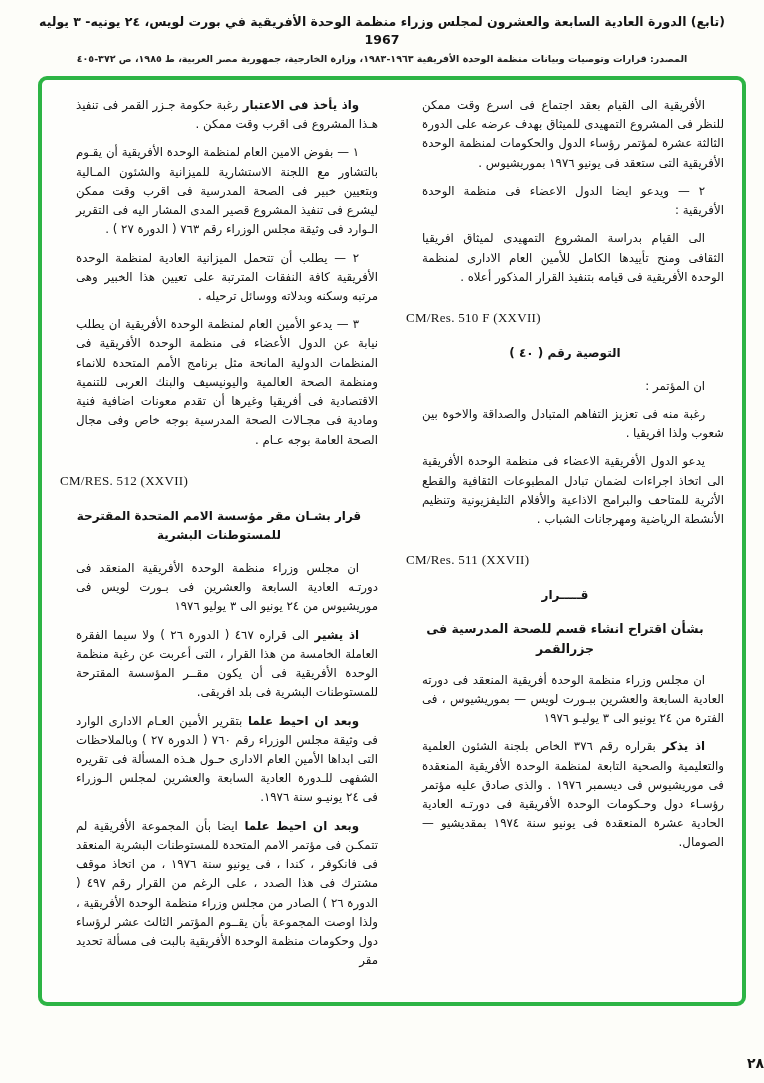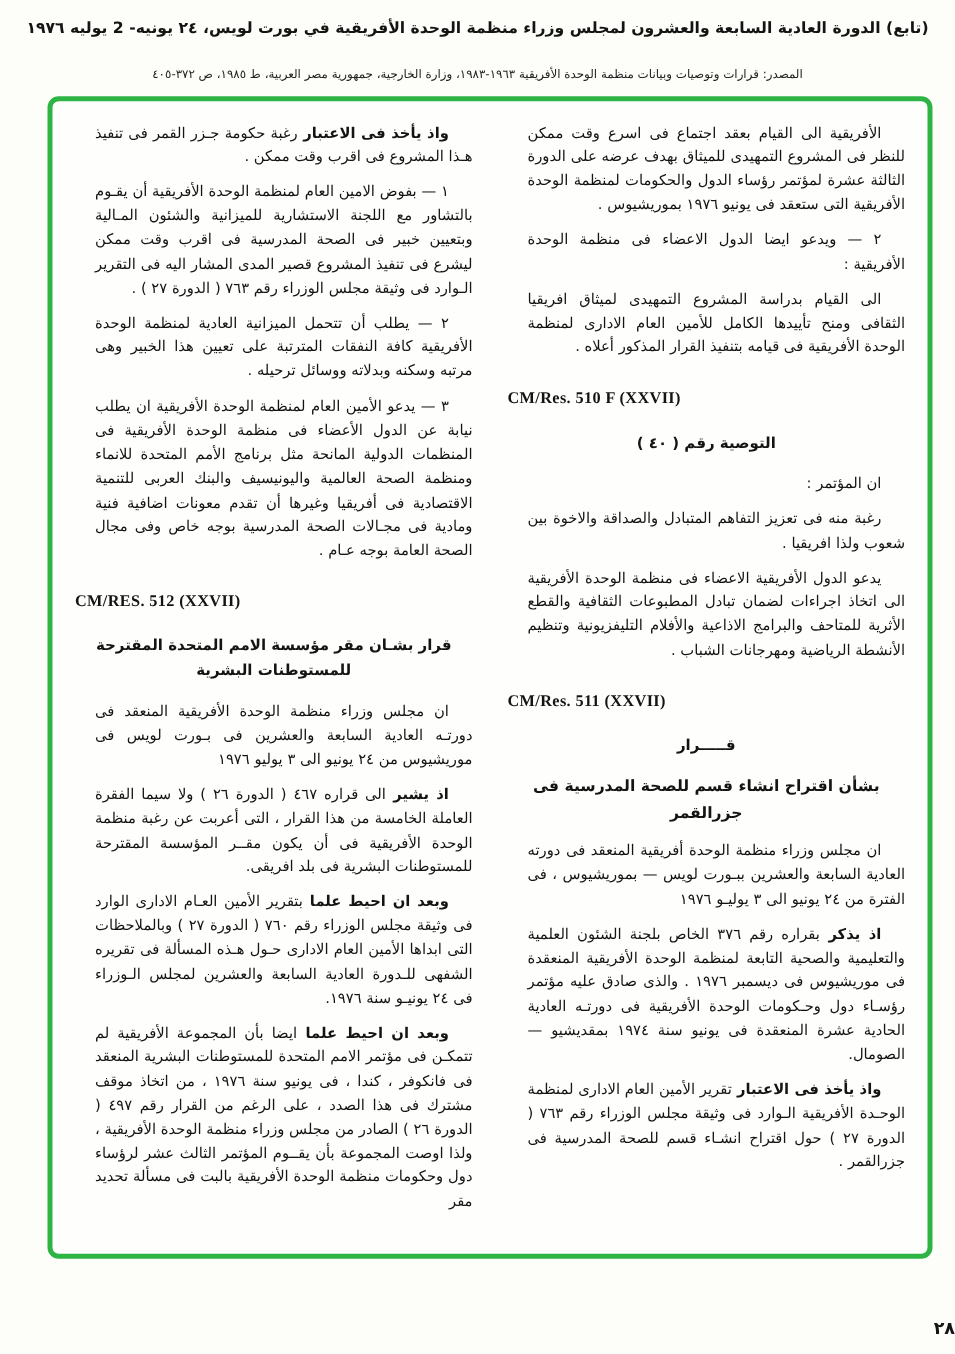--- a/index.html
+++ b/index.html
@@ -18,22 +18,22 @@
     text-align: center;
     padding: 13px 20px 0 20px;
   }
   .doc-title {
     font-size: 12.5px;
     font-weight: bold;
     line-height: 1.4;
   }
   .doc-source {
     font-size: 9.5px;
-    font-weight: normal;
-    margin-top: 23px;
+    font-weight: bold;
+    margin-top: 5px;
     color: #222;
   }
   .green-frame {
     margin: 12px 18px 0 38px;
     border: 4px solid var(--frame, #2db445);
     border-radius: 9px;
     min-height: 930px;
     padding: 16px 18px 20px 18px;
     background: #fefefc;
   }
@@ -52,21 +52,21 @@
   .blk { margin-bottom: 9px; }
   .blk.p {
     text-align: justify;
     text-indent: 1.6em;
     margin-left: 16px;
   }
   .blk.ref {
     direction: ltr;
     text-align: left;
     font-family: "Liberation Serif", serif;
-    font-weight: bold;
+    font-weight: normal;
     font-size: 13px;
     margin: 20px 0 16px 0;
     letter-spacing: 0.3px;
   }
   .blk.heading {
     text-align: center;
     font-weight: bold;
     font-size: 12px;
     margin: 8px 0 13px 0;
   }
@@ -85,41 +85,40 @@
     font-weight: bold;
     font-size: 14px;
   }
 </style>
 </head>
 <body style="background: rgb(253, 253, 249);">
 
 <div class="page">
 
   <header class="doc-header">
-    <div class="doc-title">(تابع) الدورة العادية السابعة والعشرون لمجلس وزراء منظمة الوحدة الأفريقية في بورت لويس، ٢٤ يونيه- 2 يوليه ١٩٧٦</div>
+    <div class="doc-title">(تابع) الدورة العادية السابعة والعشرون لمجلس وزراء منظمة الوحدة الأفريقية في بورت لويس، ٢٤ يونيه- ٣ يوليه 1967</div>
     <div class="doc-source">المصدر: قرارات وتوصيات وبيانات منظمة الوحدة الأفريقية ١٩٦٣-١٩٨٣، وزارة الخارجية، جمهورية مصر العربية، ط ١٩٨٥، ص ٣٧٢-٤٠٥</div>
   </header>
 
   <div class="green-frame">
     <div class="columns">
       <div class="col" id="col-right">
           <div class="blk p">الأفريقية الى القيام بعقد اجتماع فى اسرع وقت ممكن للنظر فى المشروع التمهيدى للميثاق بهدف عرضه على الدورة الثالثة عشرة لمؤتمر رؤساء الدول والحكومات لمنظمة الوحدة الأفريقية التى ستعقد فى يونيو ١٩٧٦ بموريشيوس .</div>
           <div class="blk p">٢ — ويدعو ايضا الدول الاعضاء فى منظمة الوحدة الأفريقية :</div>
           <div class="blk p">الى القيام بدراسة المشروع التمهيدى لميثاق افريقيا الثقافى ومنح تأييدها الكامل للأمين العام الادارى لمنظمة الوحدة الأفريقية فى قيامه بتنفيذ القرار المذكور أعلاه .</div>
           <div class="blk ref">CM/Res. 510 F (XXVII)</div>
           <div class="blk heading">التوصية رقم ( ٤٠ )</div>
           <div class="blk p">ان المؤتمر :</div>
           <div class="blk p">رغبة منه فى تعزيز التفاهم المتبادل والصداقة والاخوة بين شعوب ولذا افريقيا .</div>
           <div class="blk p">يدعو الدول الأفريقية الاعضاء فى منظمة الوحدة الأفريقية الى اتخاذ اجراءات لضمان تبادل المطبوعات الثقافية والقطع الأثرية للمتاحف والبرامج الاذاعية والأفلام التليفزيونية وتنظيم الأنشطة الرياضية ومهرجانات الشباب .</div>
           <div class="blk ref">CM/Res. 511 (XXVII)</div>
           <div class="blk heading">قـــــرار</div>
           <div class="blk subheading">بشأن اقتراح انشاء قسم للصحة المدرسية فى جزرالقمر</div>
           <div class="blk p">ان مجلس وزراء منظمة الوحدة أفريقية المنعقد فى دورته العادية السابعة والعشرين ببـورت لويس — بموريشيوس ، فى الفترة من ٢٤ يونيو الى ٣ يوليـو ١٩٧٦</div>
           <div class="blk p"><b>اذ يذكر </b>بقراره رقم ٣٧٦ الخاص بلجنة الشئون العلمية والتعليمية والصحية التابعة لمنظمة الوحدة الأفريقية المنعقدة فى موريشيوس فى ديسمبر ١٩٧٦ . والذى صادق عليه مؤتمر رؤسـاء دول وحـكومات الوحدة الأفريقية فى دورتـه العادية الحادية عشرة المنعقدة فى يونيو سنة ١٩٧٤ بمقديشيو — الصومال.</div>
-          <div class="blk p"><b>واذ يأخذ فى الاعتبار </b>تقرير الأمين العام الادارى لمنظمة الوحـدة الأفريقية الـوارد فى وثيقة مجلس الوزراء رقم ٧٦٣ ( الدورة ٢٧ ) حول اقتراح انشـاء قسم للصحة المدرسية فى جزرالقمر .</div>
         </div>
       <div class="col" id="col-left">
           <div class="blk p"><b>واذ يأخذ فى الاعتبار </b>رغبة حكومة جـزر القمر فى تنفيذ هـذا المشروع فى اقرب وقت ممكن .</div>
           <div class="blk p">١ — بفوض الامين العام لمنظمة الوحدة الأفريقية أن يقـوم بالتشاور مع اللجنة الاستشارية للميزانية والشئون المـالية وبتعيين خبير فى الصحة المدرسية فى اقرب وقت ممكن ليشرع فى تنفيذ المشروع قصير المدى المشار اليه فى التقرير الـوارد فى وثيقة مجلس الوزراء رقم ٧٦٣ ( الدورة ٢٧ ) .</div>
           <div class="blk p">٢ — يطلب أن تتحمل الميزانية العادية لمنظمة الوحدة الأفريقية كافة النفقات المترتبة على تعيين هذا الخبير وهى مرتبه وسكنه وبدلاته ووسائل ترحيله .</div>
           <div class="blk p">٣ — يدعو الأمين العام لمنظمة الوحدة الأفريقية ان يطلب نيابة عن الدول الأعضاء فى منظمة الوحدة الأفريقية فى المنظمات الدولية المانحة مثل برنامج الأمم المتحدة للانماء ومنظمة الصحة العالمية واليونيسيف والبنك العربى للتنمية الاقتصادية فى أفريقيا وغيرها أن تقدم معونات اضافية فنية ومادية فى مجـالات الصحة المدرسية بوجه خاص وفى مجال الصحة العامة بوجه عـام .</div>
           <div class="blk ref">CM/RES. 512 (XXVII)</div>
           <div class="blk heading">قرار بشـان مقر مؤسسة الامم المتحدة المقترحة للمستوطنات البشرية</div>
           <div class="blk p">ان مجلس وزراء منظمة الوحدة الأفريقية المنعقد فى دورتـه العادية السابعة والعشرين فى بـورت لويس فى موريشيوس من ٢٤ يونيو الى ٣ يوليو ١٩٧٦</div>
           <div class="blk p"><b>اذ يشير </b>الى قراره ٤٦٧ ( الدورة ٢٦ ) ولا سيما الفقرة العاملة الخامسة من هذا القرار ، التى أعربت عن رغبة منظمة الوحدة الأفريقية فى أن يكون مقــر المؤسسة المقترحة للمستوطنات البشرية فى بلد افريقى.</div>

